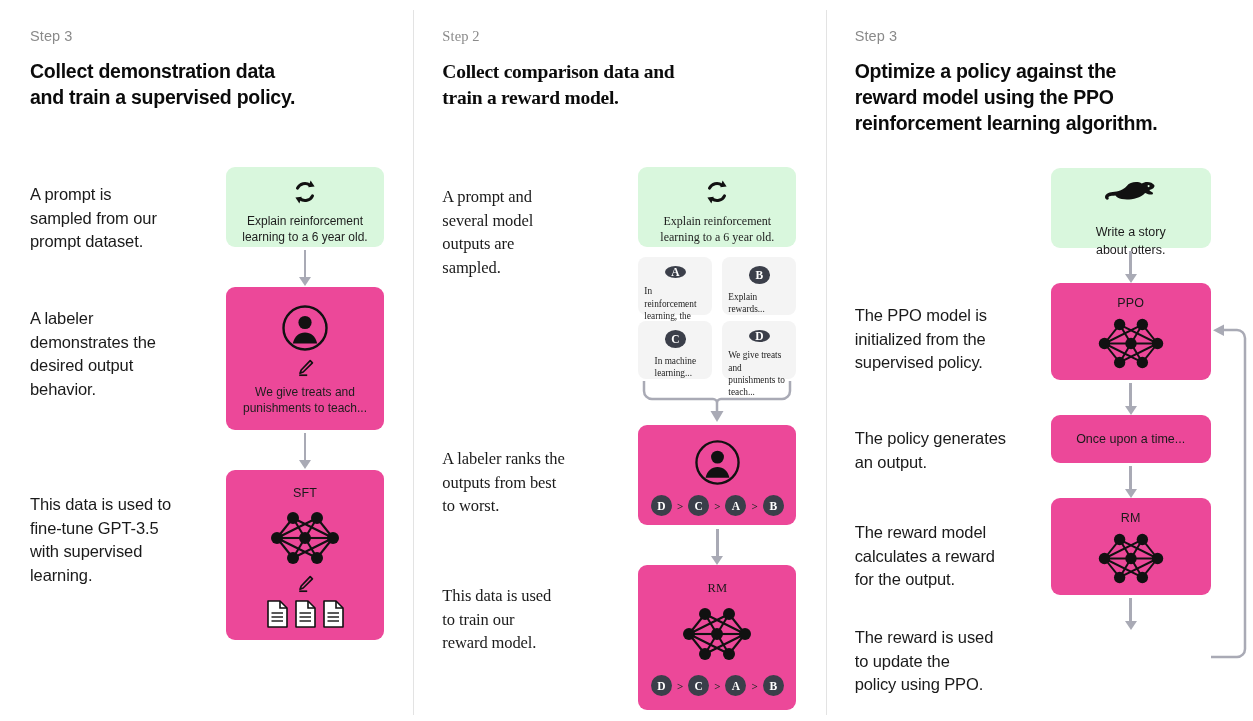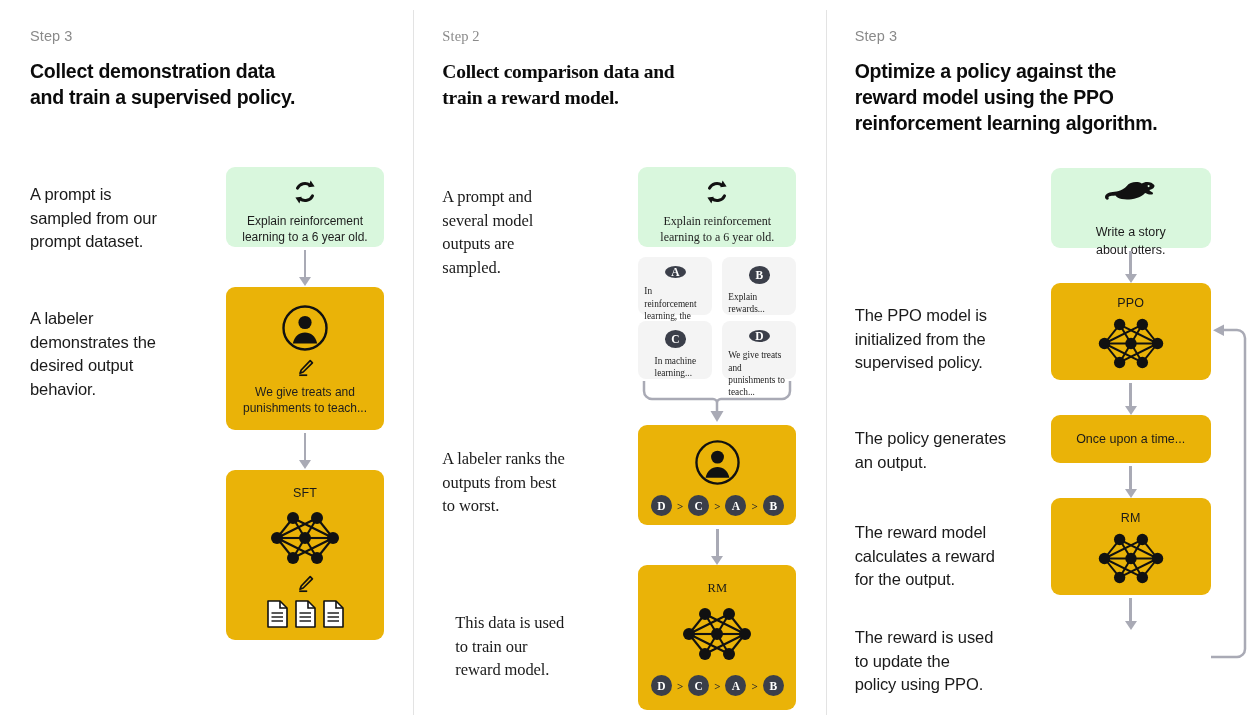--- a/index.html
+++ b/index.html
@@ -60,21 +60,21 @@
     font-size: 16.5px;
     line-height: 1.42;
     color: #1a1a1a;
     white-space: pre-line;
     letter-spacing: -.1px;
   }
 
   
   .card {
     position: absolute;
-    background: #eab308;
+    background: #ec4899;
     border-radius: 9px;
     text-align: center;
   }
   .card.green { background: #d9f7dd; }
 
   .card-text {
     font-size: 12px;
     line-height: 1.35;
     color: #1d1d1d;
     white-space: pre-line;
@@ -166,20 +166,24 @@
 
     <div class="body-row">
       <div class="captions" style="width:196px;height:580px;">
         <div class="caption" style="top:73px;left:0;">A prompt is
 sampled from our
 prompt dataset.</div>
         <div class="caption" style="top:197px;left:0;">A labeler
 demonstrates the
 desired output
 behavior.</div>
+        <div class="caption" style="top:383px;left:0;">This data is used to
+fine-tune GPT-3.5
+with supervised
+learning.</div>
       </div>
 
       <div class="flow" style="width:185px;height:580px;">
 
         <div class="card green" style="left:0;top:57px;width:158px;height:80px;padding-top:12px;">
           <div style="display:flex;justify-content:center;">
             <svg width="26" height="26" viewBox="0 0 26 26">
               <g fill="none" stroke="#111" stroke-width="3" stroke-linecap="round">
                 <path d="M5.5 9.2 A8.2 8.2 0 0 1 18 6.2"></path>
                 <path d="M20.5 16.8 A8.2 8.2 0 0 1 8 19.8"></path>
@@ -301,21 +305,21 @@
 
     <div class="body-row">
       <div class="captions" style="width:196px;height:620px;">
         <div class="caption" style="top:74px;left:0;">A prompt and
 several model
 outputs are
 sampled.</div>
         <div class="caption" style="top:336px;left:0;">A labeler ranks the
 outputs from best
 to worst.</div>
-        <div class="caption" style="top:500px;left:0;margin-left:13px;">This data is used
+        <div class="caption" style="top:473px;left:0;">This data is used
 to train our
 reward model.</div>
       </div>
 
       <div class="flow" style="width:175px;height:620px;">
 
         <div class="card green" style="left:0;top:56px;width:158px;height:80px;padding-top:12px;">
           <div style="display:flex;justify-content:center;">
             <svg width="26" height="26" viewBox="0 0 26 26">
               <g fill="none" stroke="#111" stroke-width="3" stroke-linecap="round">

